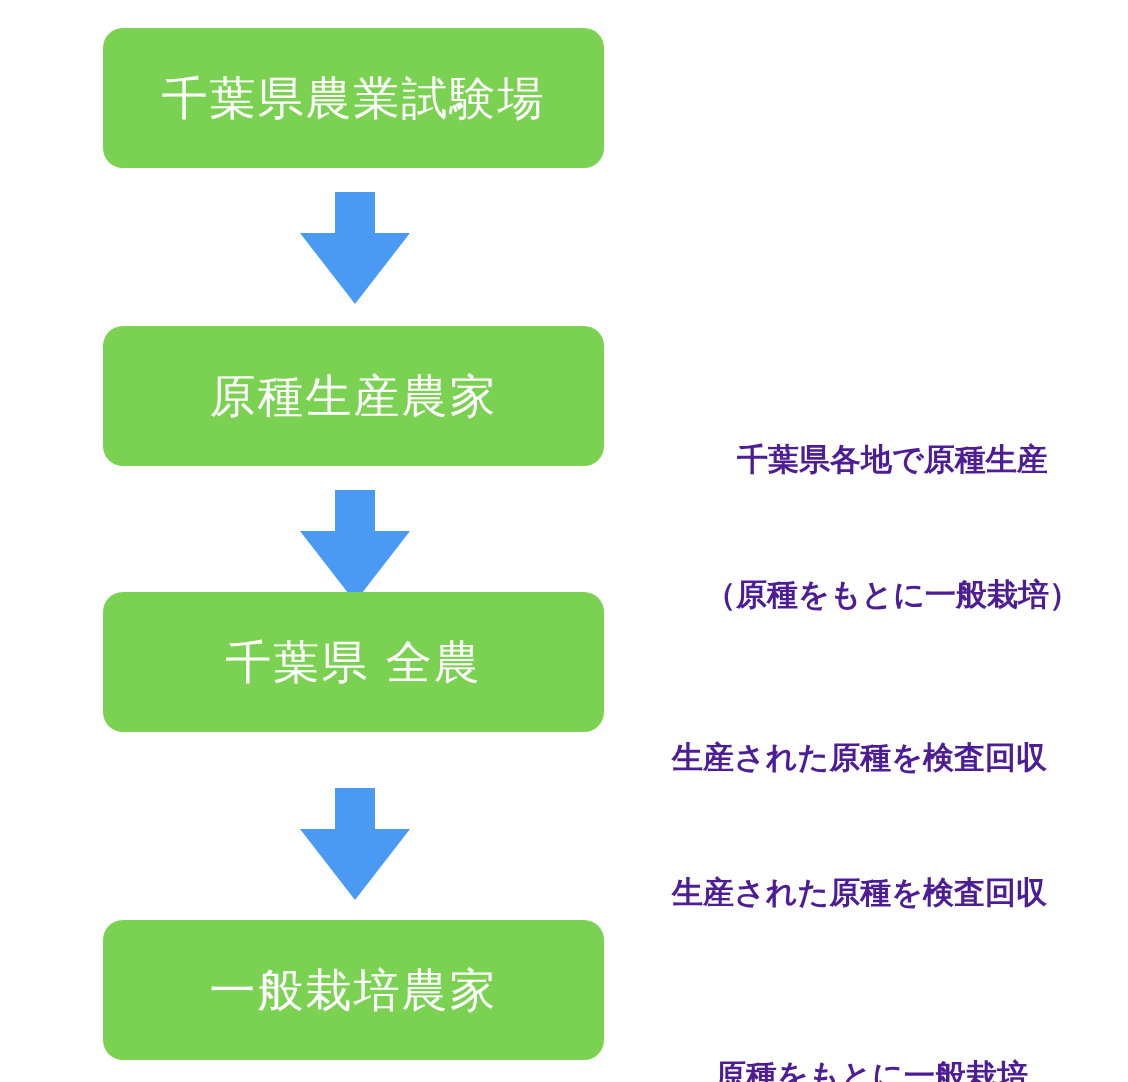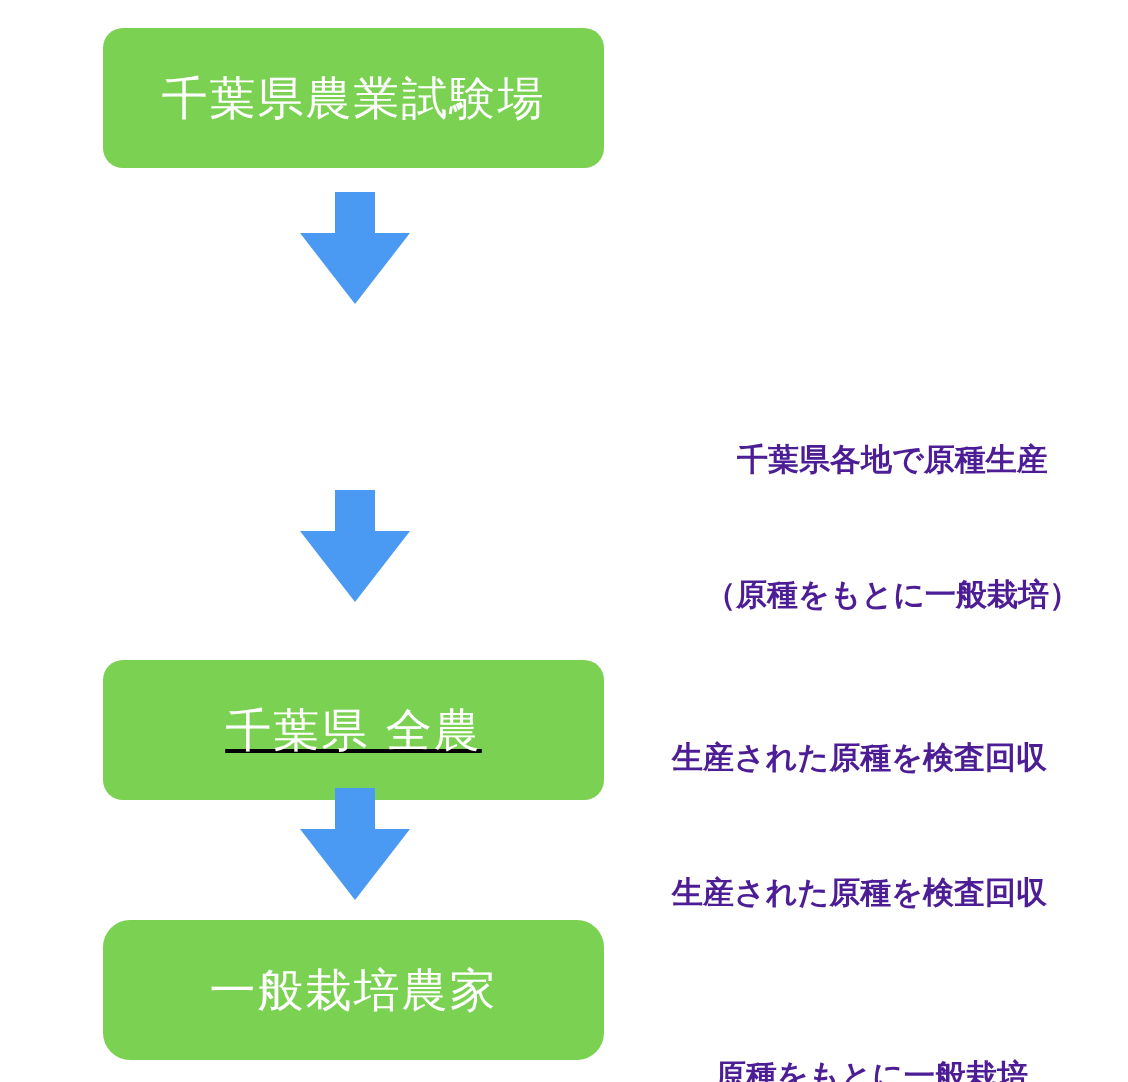--- a/index.html
+++ b/index.html
@@ -39,22 +39,22 @@
     font-size: 46px;
     font-weight: 400;
     letter-spacing: 2px;
     line-height: 1.1;
     white-space: pre;
     text-align: center;
   }
 
   #node-0 { top: 28px; }
   #node-1 { top: 326px; }
-  #node-2 { top: 660px; text-decoration: underline; }
-  #node-3 { top: 920px; border-radius: 27px; }
+  #node-2 { top: 592px; }
+  #node-3 { top: 920px; }
 
   
   .arrow-down {
     position: absolute;
     left: 300px;
     width: 110px;
     height: 112px;
   }
   .arrow-down svg {
     display: block;
@@ -90,20 +90,23 @@
   <div class="node-box" id="node-0">
     <span class="node-label">千葉県農業試験場</span>
   </div>
 
   <div class="arrow-down" id="arrow-0">
     <svg viewBox="0 0 110 112" xmlns="http://www.w3.org/2000/svg" aria-hidden="true">
       <polygon points="35,0 75,0 75,41 110,41 55,112 0,41 35,41" fill="#4A9AF4"></polygon>
     </svg>
   </div>
 
+  <div class="node-box" id="node-1">
+    <span class="node-label">原種生産農家</span>
+  </div>
 
   <div class="annotation" id="annotation-0">
     <span class="ann-line">千葉県各地で原種生産</span>
     <span class="ann-line">（原種をもとに一般栽培）</span>
   </div>
 
   <div class="arrow-down" id="arrow-1">
     <svg viewBox="0 0 110 112" xmlns="http://www.w3.org/2000/svg" aria-hidden="true">
       <polygon points="35,0 75,0 75,41 110,41 55,112 0,41 35,41" fill="#4A9AF4"></polygon>
     </svg>

